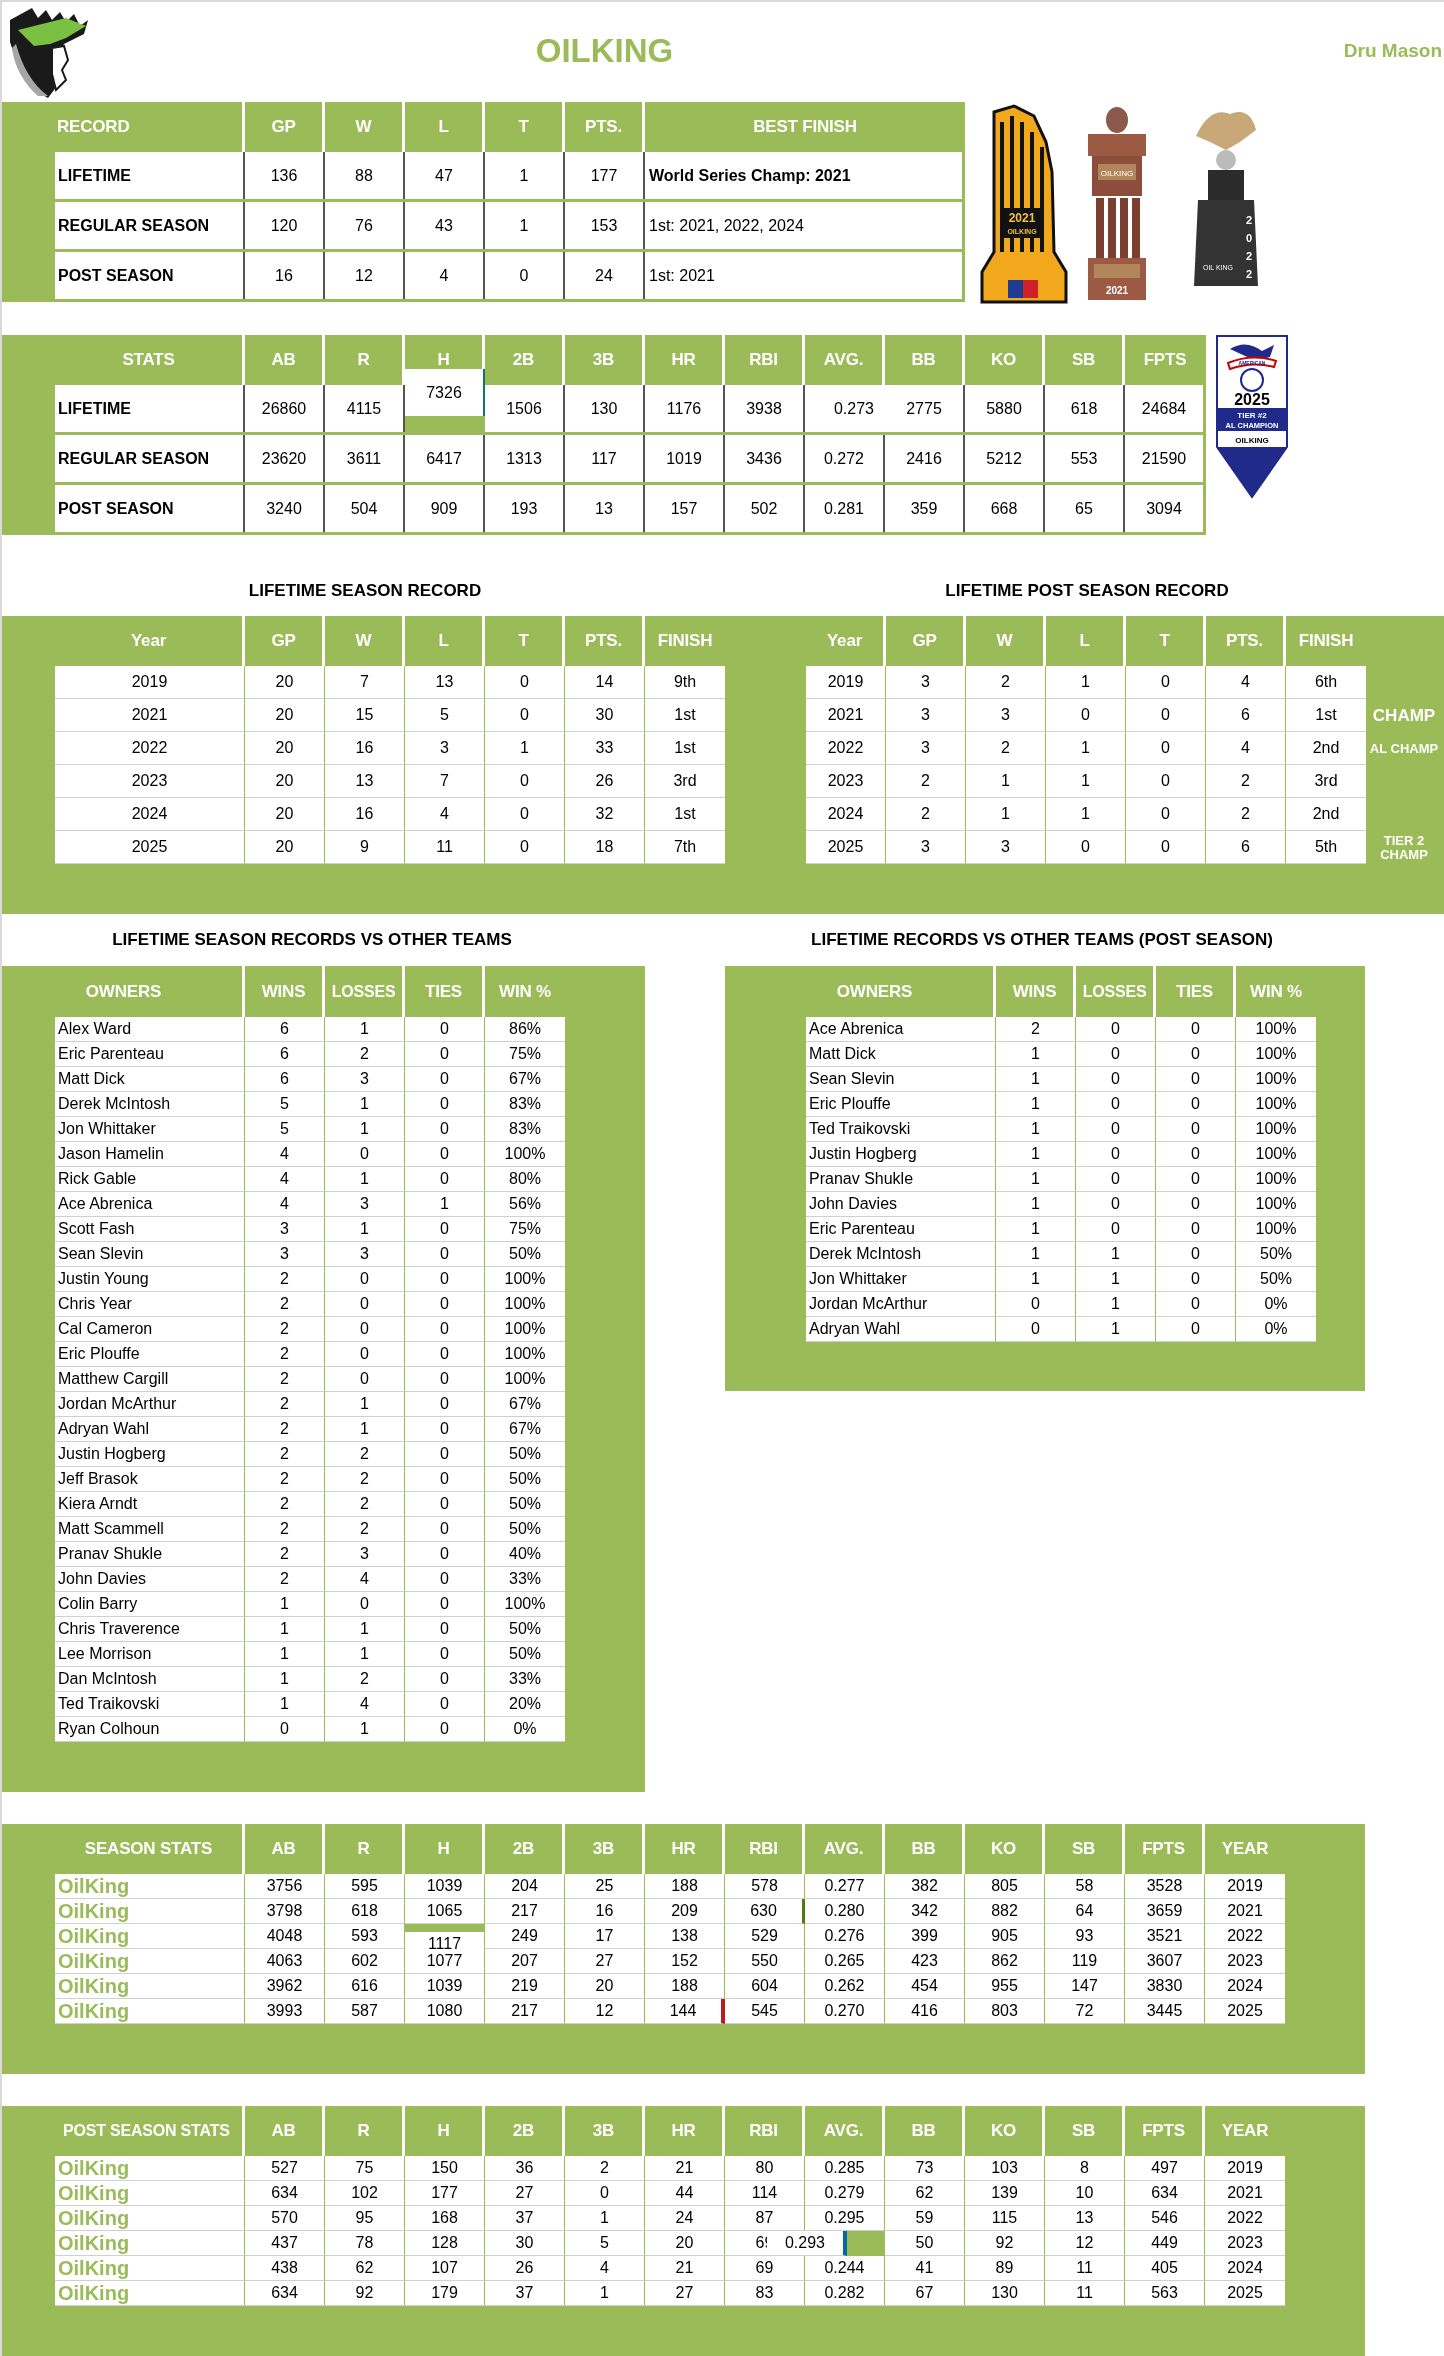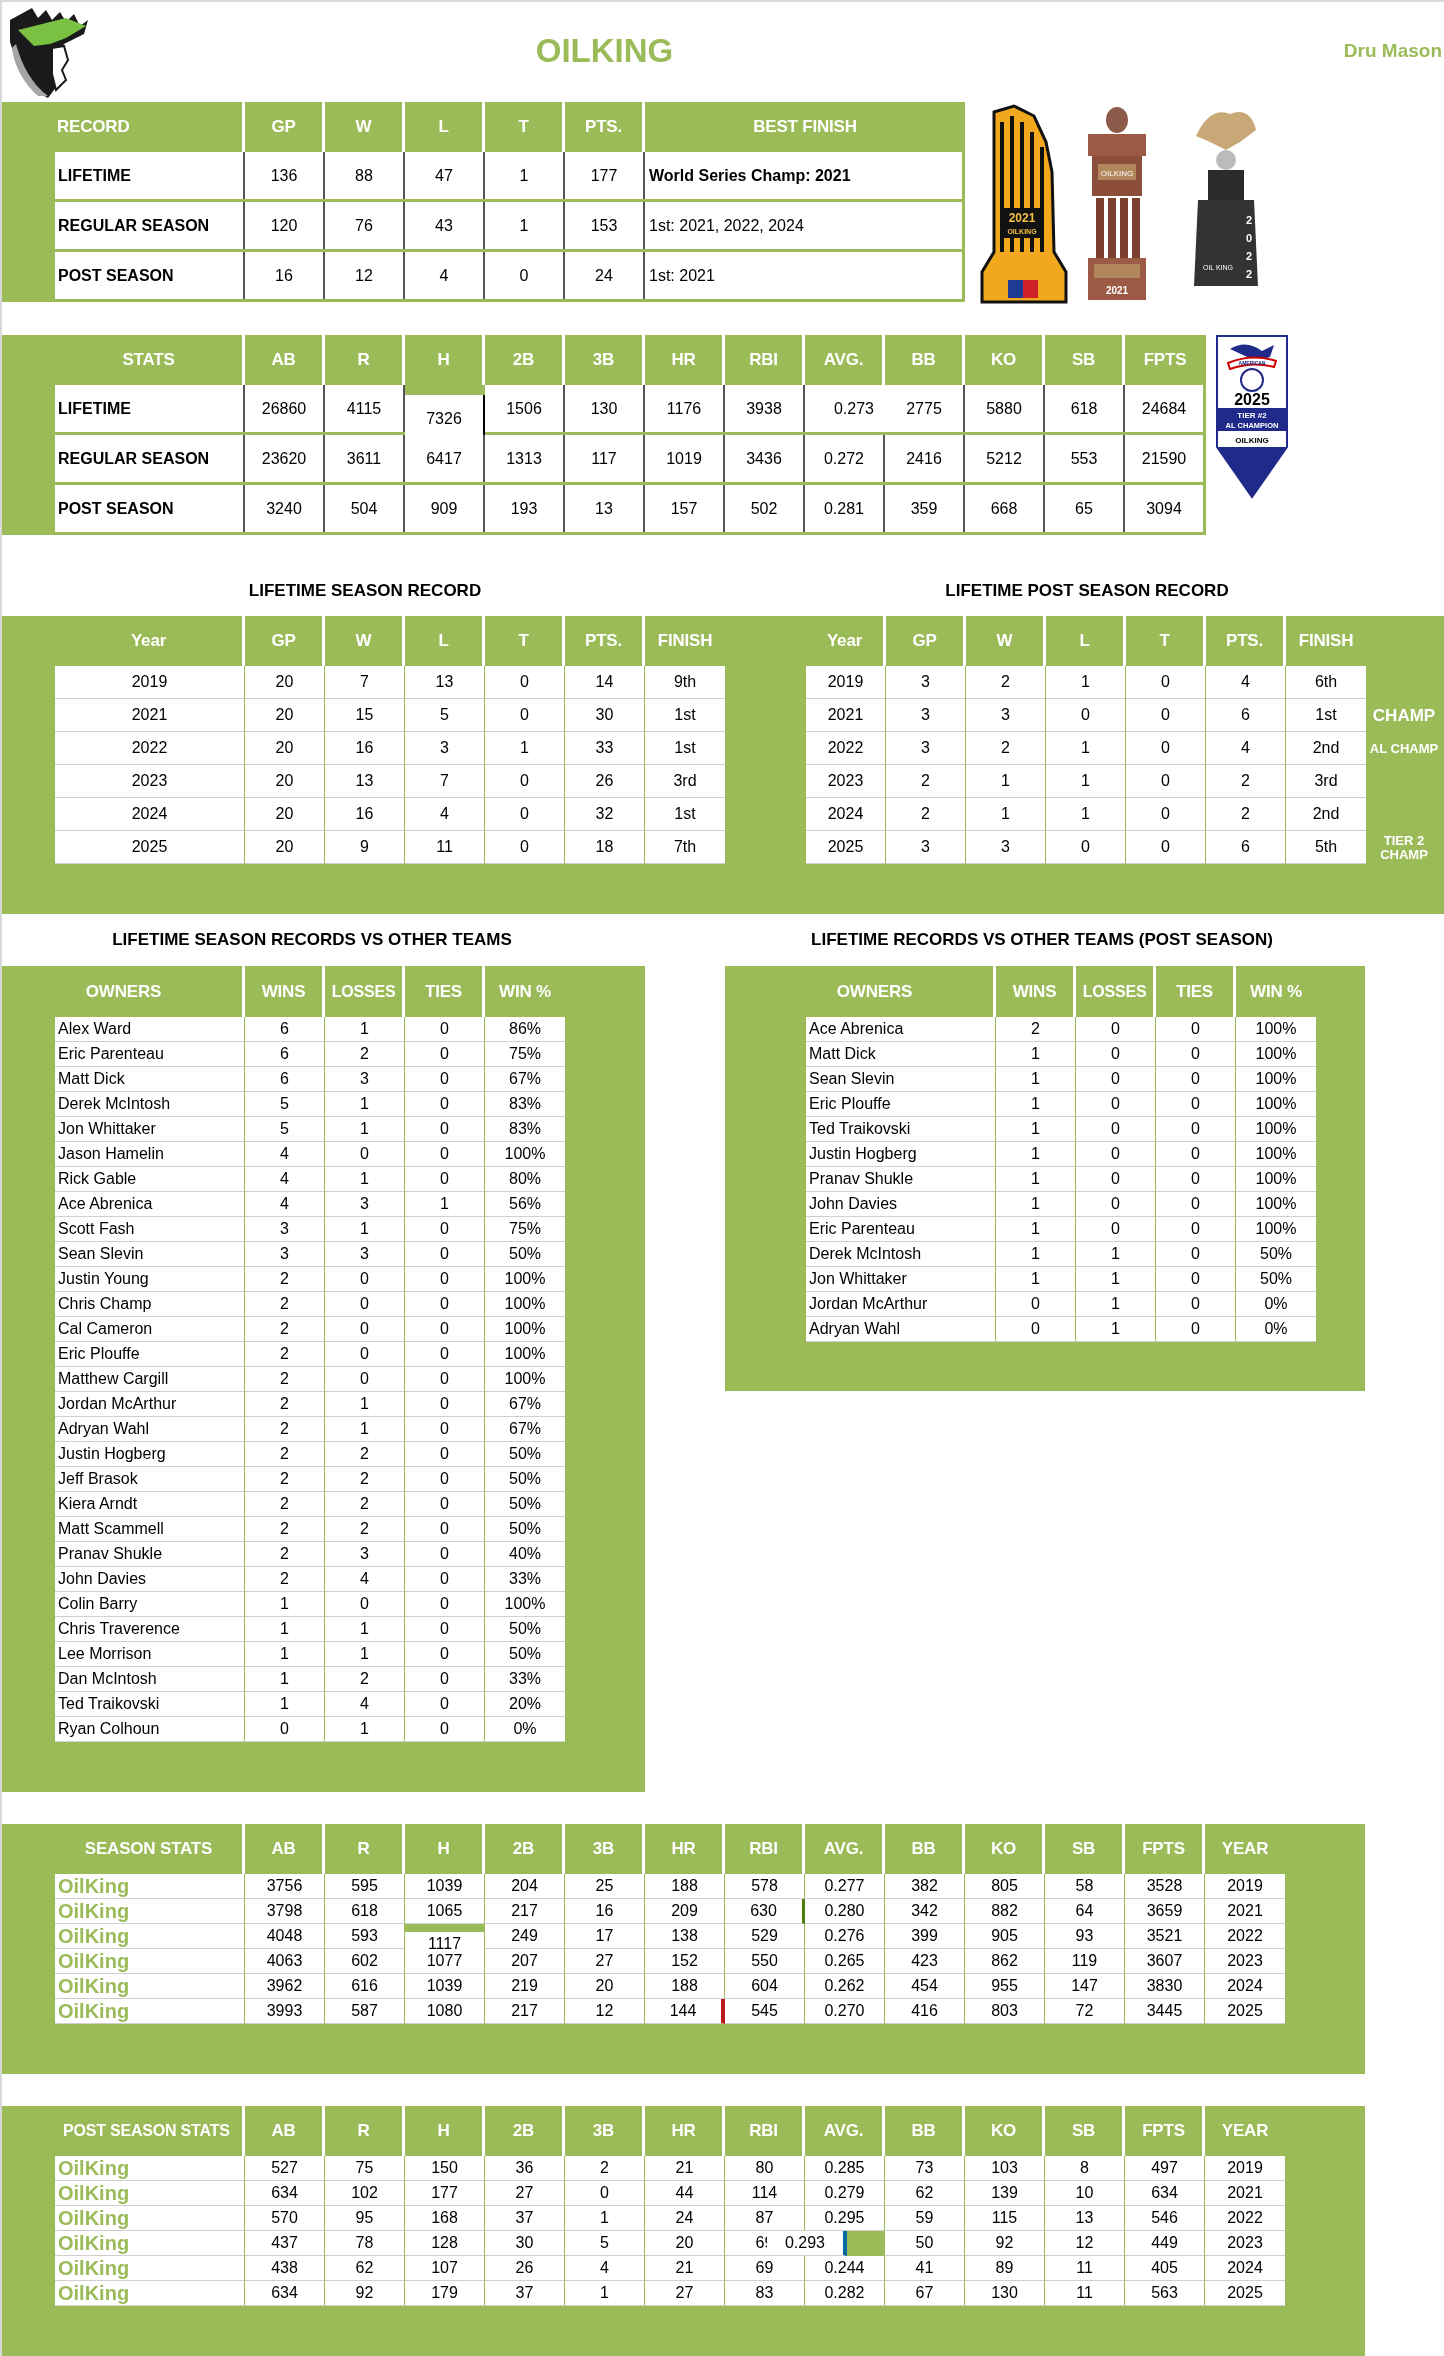--- a/index.html
+++ b/index.html
@@ -124,21 +124,21 @@
       <div class="abs hdr" style="left:643px;top:0;width:80px;height:50px;">HR</div>
       <div class="abs hdr" style="left:723px;top:0;width:80px;height:50px;">RBI</div>
       <div class="abs hdr" style="left:803px;top:0;width:80px;height:50px;">AVG.</div>
       <div class="abs hdr" style="left:883px;top:0;width:80px;height:50px;">BB</div>
       <div class="abs hdr" style="left:963px;top:0;width:80px;height:50px;">KO</div>
       <div class="abs hdr" style="left:1043px;top:0;width:80px;height:50px;">SB</div>
       <div class="abs hdr" style="left:1123px;top:0;width:80px;height:50px;border-right:none;">FPTS</div>
       <div class="abs cell" style="left:53px;top:50px;width:190px;height:47px;justify-content:flex-start;padding-left:3px;font-weight:bold;border-right:2px solid #555;">LIFETIME</div>
       <div class="abs cell" style="left:243px;top:50px;width:80px;height:47px;border-right:2px solid #555;">26860</div>
       <div class="abs cell" style="left:323px;top:50px;width:80px;height:47px;border-right:2px solid #555;">4115</div>
-      <div class="abs cell" style="left:403px;top:60px;width:80px;height:47px;border-right:2px solid #000000;">7326</div>
+      <div class="abs cell" style="left:403px;top:34px;width:80px;height:47px;border-right:2px solid #0f766e;">7326</div>
       <div class="abs cell" style="left:483px;top:50px;width:80px;height:47px;border-right:2px solid #555;">1506</div>
       <div class="abs cell" style="left:563px;top:50px;width:80px;height:47px;border-right:2px solid #555;">130</div>
       <div class="abs cell" style="left:643px;top:50px;width:80px;height:47px;border-right:2px solid #555;">1176</div>
       <div class="abs cell" style="left:723px;top:50px;width:80px;height:47px;border-right:2px solid #555;">3938</div>
       <div class="abs cell" style="left:803px;top:50px;width:100px;height:47px;border-right:2px solid #b91c1c;">0.273</div>
       <div class="abs cell" style="left:883px;top:50px;width:80px;height:47px;border-right:2px solid #555;">2775</div>
       <div class="abs cell" style="left:963px;top:50px;width:80px;height:47px;border-right:2px solid #555;">5880</div>
       <div class="abs cell" style="left:1043px;top:50px;width:80px;height:47px;border-right:2px solid #555;">618</div>
       <div class="abs cell" style="left:1123px;top:50px;width:78px;height:47px;">24684</div>
       <div class="abs cell" style="left:53px;top:100px;width:190px;height:47px;justify-content:flex-start;padding-left:3px;font-weight:bold;border-right:2px solid #555;">REGULAR SEASON</div>
@@ -353,21 +353,21 @@
       <div class="abs cell rowline owner-name" style="left:53px;top:276px;width:190px;height:25px;border-right:1px solid #9bbb59;">Sean Slevin</div>
       <div class="abs cell rowline" style="left:243px;top:276px;width:80px;height:25px;border-right:1px solid #9bbb59;">3</div>
       <div class="abs cell rowline" style="left:323px;top:276px;width:80px;height:25px;border-right:1px solid #9bbb59;">3</div>
       <div class="abs cell rowline" style="left:403px;top:276px;width:80px;height:25px;border-right:1px solid #9bbb59;">0</div>
       <div class="abs cell rowline" style="left:483px;top:276px;width:80px;height:25px;">50%</div>
       <div class="abs cell rowline owner-name" style="left:53px;top:301px;width:190px;height:25px;border-right:1px solid #9bbb59;">Justin Young</div>
       <div class="abs cell rowline" style="left:243px;top:301px;width:80px;height:25px;border-right:1px solid #9bbb59;">2</div>
       <div class="abs cell rowline" style="left:323px;top:301px;width:80px;height:25px;border-right:1px solid #9bbb59;">0</div>
       <div class="abs cell rowline" style="left:403px;top:301px;width:80px;height:25px;border-right:1px solid #9bbb59;">0</div>
       <div class="abs cell rowline" style="left:483px;top:301px;width:80px;height:25px;">100%</div>
-      <div class="abs cell rowline owner-name" style="left:53px;top:326px;width:190px;height:25px;border-right:1px solid #9bbb59;">Chris Champ</div>
+      <div class="abs cell rowline owner-name" style="left:53px;top:326px;width:190px;height:25px;border-right:1px solid #9bbb59;">Chris Year</div>
       <div class="abs cell rowline" style="left:243px;top:326px;width:80px;height:25px;border-right:1px solid #9bbb59;">2</div>
       <div class="abs cell rowline" style="left:323px;top:326px;width:80px;height:25px;border-right:1px solid #9bbb59;">0</div>
       <div class="abs cell rowline" style="left:403px;top:326px;width:80px;height:25px;border-right:1px solid #9bbb59;">0</div>
       <div class="abs cell rowline" style="left:483px;top:326px;width:80px;height:25px;">100%</div>
       <div class="abs cell rowline owner-name" style="left:53px;top:351px;width:190px;height:25px;border-right:1px solid #9bbb59;">Cal Cameron</div>
       <div class="abs cell rowline" style="left:243px;top:351px;width:80px;height:25px;border-right:1px solid #9bbb59;">2</div>
       <div class="abs cell rowline" style="left:323px;top:351px;width:80px;height:25px;border-right:1px solid #9bbb59;">0</div>
       <div class="abs cell rowline" style="left:403px;top:351px;width:80px;height:25px;border-right:1px solid #9bbb59;">0</div>
       <div class="abs cell rowline" style="left:483px;top:351px;width:80px;height:25px;">100%</div>
       <div class="abs cell rowline owner-name" style="left:53px;top:376px;width:190px;height:25px;border-right:1px solid #9bbb59;">Eric Plouffe</div>

